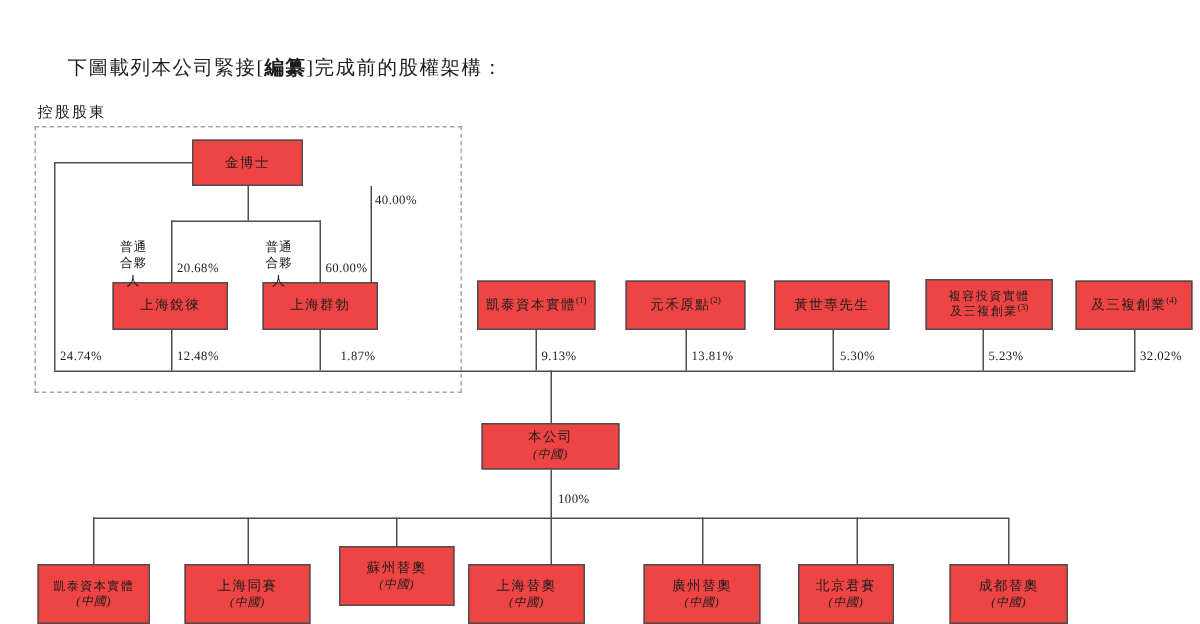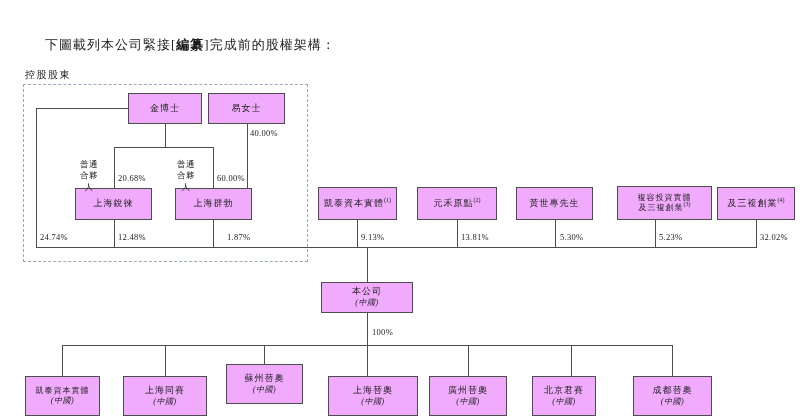--- a/index.html
+++ b/index.html
@@ -7,21 +7,21 @@
     position:relative; width:800px; height:416px; background:#ffffff;
     font-family:"Liberation Serif","DejaVu Serif",serif; color:#1c1c1c;
     overflow:hidden;
     margin-top:28px;
   }
   .title { position:absolute; left:45px; top:8px; font-size:13px; letter-spacing:1px; white-space:nowrap; }
   .title .em { font-weight:bold; }
   .region-label { position:absolute; left:25px; top:40px; font-size:10px; letter-spacing:1.5px; }
   .dashed-region { position:absolute; left:23px; top:56px; width:285px; height:178px; border:1px dashed #9aa7bd; box-sizing:border-box; }
   .box {
-    position:absolute; box-sizing:border-box; border:1px solid #4d4d4d; background:#f0abfc;
+    position:absolute; box-sizing:border-box; border:1px solid #4d4d4d; background:#ef4444;
     display:flex; flex-direction:column; align-items:center; justify-content:center;
     text-align:center; font-size:9px; line-height:1.3; letter-spacing:1px; z-index:2;
   }
   .box .small2 { font-size:8px; }
   .country { font-style:italic; font-size:8px; letter-spacing:0.5px; }
   sup { font-size:6px; line-height:0; letter-spacing:0; }
   .hline, .vline { position:absolute; background:#4d4d4d; z-index:1; }
   .hline { height:1px; }
   .vline { width:1px; }
   .pct { position:absolute; font-size:8.5px; letter-spacing:0.3px; white-space:nowrap; z-index:3; }
@@ -33,40 +33,37 @@
 <div class="page">
 
   <div class="title"><span>下圖載列本公司緊接[</span><span class="em">編纂</span><span>]完成前的股權架構：</span></div>
 
   <div class="region-label">控股股東</div>
   <div class="dashed-region"></div>
 
   <div class="box" style="left:128px;top:65px;width:74px;height:31px">
       <div>金博士</div>
     </div>
-  <div class="box" style="left:208px;top:65px;width:77px;height:31px">
-      <div>易女士</div>
-    </div>
   <div class="box" style="left:75px;top:160px;width:77px;height:32px">
       <div>上海銳徠</div>
     </div>
   <div class="box" style="left:175px;top:160px;width:77px;height:32px">
       <div>上海群勃</div>
     </div>
 
   <div class="box" style="left:318px;top:159px;width:79px;height:33px">
       <div><span>凱泰資本實體</span><sup>(1)</sup></div>
     </div>
   <div class="box" style="left:417px;top:159px;width:80px;height:33px">
       <div><span>元禾原點</span><sup>(2)</sup></div>
     </div>
   <div class="box" style="left:516px;top:159px;width:77px;height:33px">
       <div>黃世專先生</div>
     </div>
-  <div class="box" style="left:617px;top:158px;width:95px;height:34px">
+  <div class="box" style="left:617px;top:158px;width:85px;height:34px">
     <div class="small2">複容投資實體</div>
     <div class="small2"><span>及三複創業</span><sup>(3)</sup></div>
   </div>
   <div class="box" style="left:717px;top:159px;width:78px;height:33px">
       <div><span>及三複創業</span><sup>(4)</sup></div>
     </div>
 
   <div class="box" style="left:321px;top:254px;width:92px;height:31px">
     <div>本公司</div>
     <div class="country">(中國)</div>
@@ -77,21 +74,21 @@
       <div class="country">(中國)</div>
     </div>
   <div class="box" style="left:123px;top:348px;width:84px;height:40px">
       <div>上海同賽</div>
       <div class="country">(中國)</div>
     </div>
   <div class="box" style="left:226px;top:336px;width:77px;height:40px">
       <div>蘇州替奧</div>
       <div class="country">(中國)</div>
     </div>
-  <div class="box" style="left:328px;top:348px;width:90px;height:40px">
+  <div class="box" style="left:312px;top:348px;width:78px;height:40px">
       <div>上海替奧</div>
       <div class="country">(中國)</div>
     </div>
   <div class="box" style="left:429px;top:348px;width:78px;height:40px">
       <div>廣州替奧</div>
       <div class="country">(中國)</div>
     </div>
   <div class="box" style="left:532px;top:348px;width:64px;height:40px">
       <div>北京君賽</div>
       <div class="country">(中國)</div>

